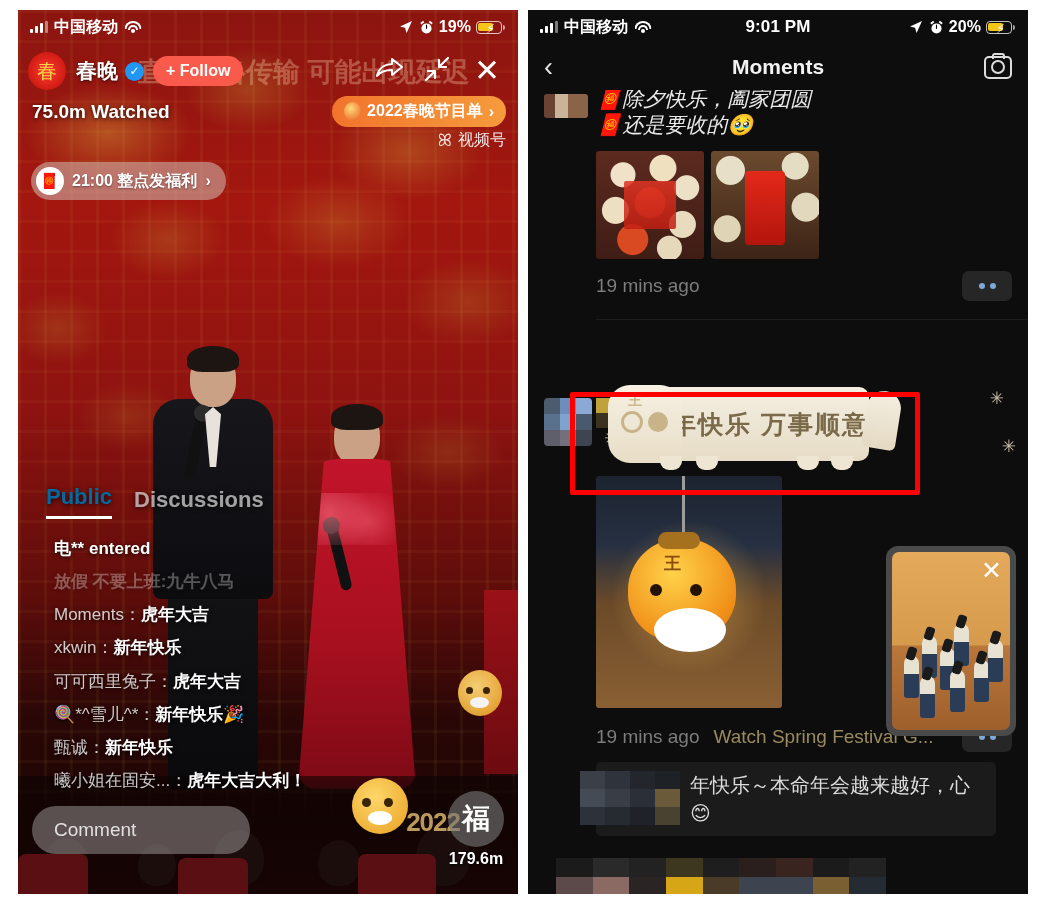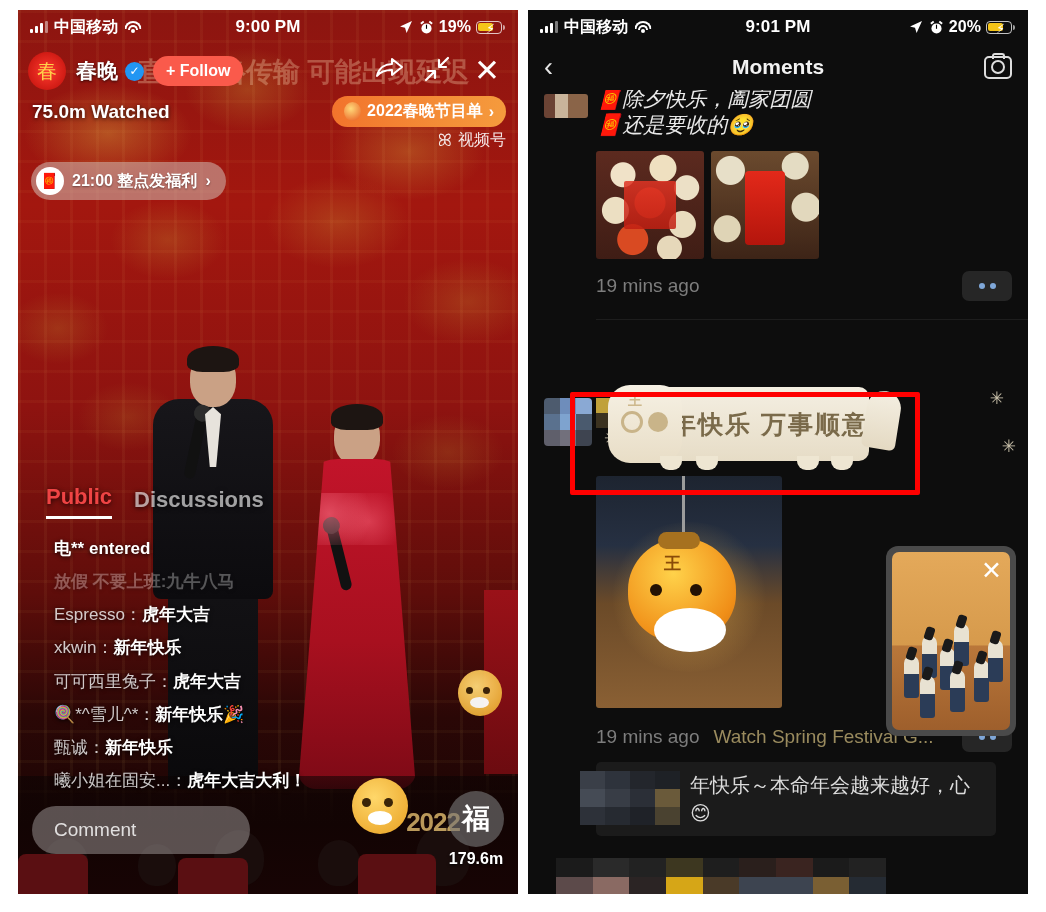--- a/index.html
+++ b/index.html
@@ -141,21 +141,21 @@
   .ch-logo{font-size:17px;}
   .benefit-pill{position:relative;z-index:30;margin:11px 0 0 13px;display:inline-flex;align-items:center;gap:8px;
     background:rgba(210,190,180,.55);border-radius:20px;padding:5px 15px 5px 5px;cursor:pointer;}
   .benefit-ico{width:28px;height:28px;border-radius:50%;background:#fff;display:flex;align-items:center;justify-content:center;
     font-size:15px;flex:none;}
   .benefit-txt{font-size:16px;font-weight:bold;color:#fff;text-shadow:0 1px 2px rgba(0,0,0,.4);}
 
   
   .tabs{position:absolute;z-index:30;left:28px;top:474px;display:flex;gap:22px;align-items:flex-end;}
   .tab{font-size:22px;font-weight:bold;padding-bottom:6px;cursor:pointer;text-shadow:0 1px 5px rgba(0,0,0,.8);}
-  .tab.active{color:#ef4444;border-bottom:3px solid #fff;}
+  .tab.active{color:#0369a1;border-bottom:3px solid #fff;}
   .tab.idle{color:rgba(255,255,255,.62);}
   .chat{position:absolute;z-index:30;left:28px;top:525px;width:330px;display:flex;flex-direction:column;gap:5px;justify-content:center;}
   .chat-line{font-size:17px;line-height:1.42;text-shadow:0 1px 4px rgba(0,0,0,.85);
      border-radius:12px;padding:2px 8px;align-self:flex-start;}
   .chat-line.dim{opacity:.30;}
   .cl-name{color:rgba(255,255,255,.78);font-weight:normal;}
   .cl-msg{color:#fff;font-weight:bold;}
 
   
   .live-bottom{position:absolute;z-index:30;left:0;right:0;bottom:26px;display:flex;align-items:center;padding:0 14px;}
@@ -304,21 +304,20 @@
             <i></i>
             <i></i>
           </span>
         <span class="carrier">中国移动</span>
         <span class="wifi">
             <span></span>
             <span></span>
             <span></span>
           </span>
       </div>
-      <div class="sb-center">9:00 PM</div>
       <div class="sb-right">
         <svg width="16" height="16" viewBox="0 0 16 16">
             <path d="M14 2 L2 7.5 L7 8.8 L8.6 14 Z" fill="#fff"></path>
           </svg>
         <svg width="15" height="15" viewBox="0 0 16 16">
             <circle cx="8" cy="9" r="5.4" fill="#fff"></circle>
             <rect x="7.4" y="5" width="1.2" height="4.4" fill="#000"></rect>
             <path d="M2 4 L5 1.5 M14 4 L11 1.5" stroke="#fff" stroke-width="2"></path>
           </svg>
         <span class="battpct">19%</span>
@@ -379,21 +378,21 @@
     
     <div class="tabs">
       <div class="tab active">Public</div>
       <div class="tab idle">Discussions</div>
     </div>
 
     
     <div class="chat">
       <div class="chat-line"><span class="cl-msg">电** entered</span></div>
       <div class="chat-line dim"><span class="cl-msg">放假 不要上班:九牛八马</span></div>
-      <div class="chat-line"><span class="cl-name">Espresso：</span><span class="cl-msg">虎年大吉</span></div>
+      <div class="chat-line"><span class="cl-name">Moments：</span><span class="cl-msg">虎年大吉</span></div>
       <div class="chat-line"><span class="cl-name">xkwin：</span><span class="cl-msg">新年快乐</span></div>
       <div class="chat-line"><span class="cl-name">可可西里兔子：</span><span class="cl-msg">虎年大吉</span></div>
       <div class="chat-line"><span class="cl-name">🍭*^雪儿^*：</span><span class="cl-msg">新年快乐🎉</span></div>
       <div class="chat-line"><span class="cl-name">甄诚：</span><span class="cl-msg">新年快乐</span></div>
       <div class="chat-line"><span class="cl-name">曦小姐在固安...：</span><span class="cl-msg">虎年大吉大利！</span></div>
     </div>
 
     
     <div class="live-bottom">
       <div class="comment-box">

